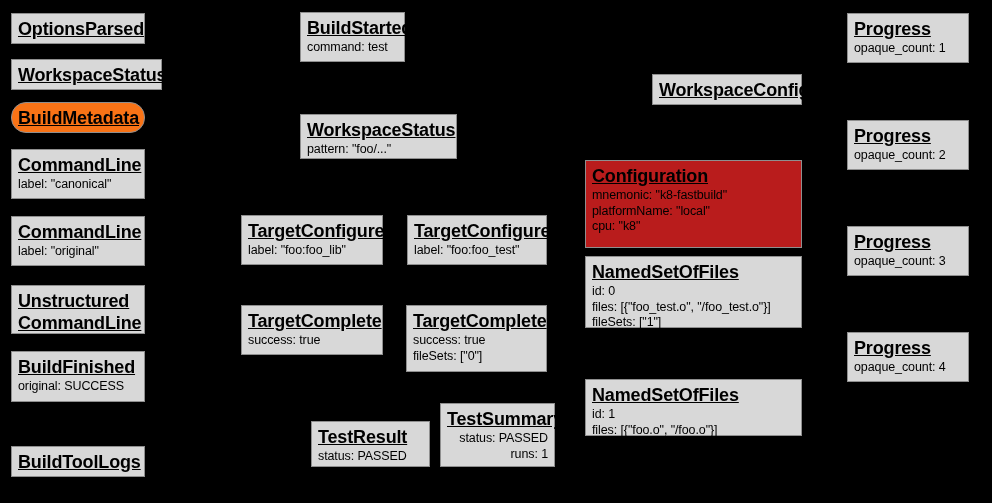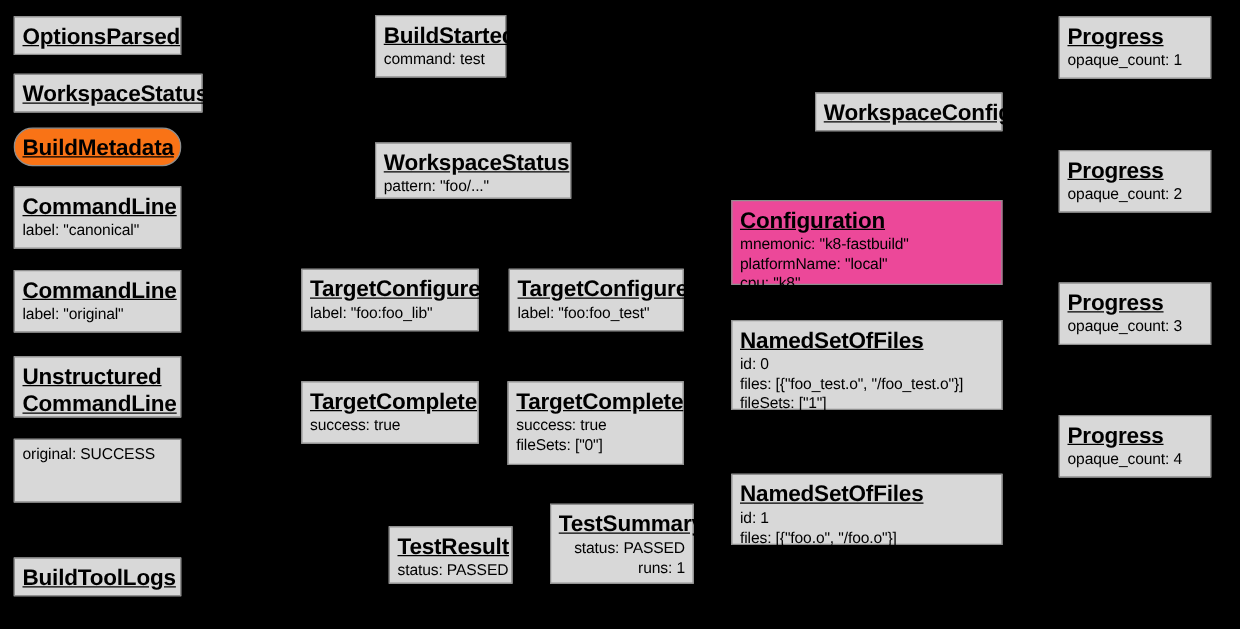--- a/index.html
+++ b/index.html
@@ -81,20 +81,21 @@
       <span class="fields">
         <span class="field">label: "original"</span>
       </span>
     </div>
     <div class="node" style="left: 11px; top: 285px; width: 134px; height: 49px; background: rgb(216, 216, 216); border-color: rgb(143, 143, 143); color: #000000;">
       <span class="title">Unstructured
 CommandLine</span>
       <span class="fields"></span>
     </div>
     <div class="node" style="left: 11px; top: 351px; width: 134px; height: 51px; background: rgb(216, 216, 216); border-color: rgb(143, 143, 143); color: rgb(0, 0, 0);">
+      <span class="title">BuildFinished</span>
       <span class="fields">
         <span class="field">original: SUCCESS</span>
       </span>
     </div>
     <div class="node" style="left: 11px; top: 446px; width: 134px; height: 31px; background: rgb(216, 216, 216); border-color: rgb(143, 143, 143); color: rgb(0, 0, 0);">
       <span class="title">BuildToolLogs</span>
       <span class="fields"></span>
     </div>
     <div class="node" style="left: 300px; top: 12px; width: 105px; height: 50px; background: rgb(216, 216, 216); border-color: rgb(143, 143, 143); color: rgb(0, 0, 0);">
       <span class="title">BuildStarted</span>
@@ -126,38 +127,38 @@
         <span class="field">success: true</span>
       </span>
     </div>
     <div class="node" style="left: 406px; top: 305px; width: 141px; height: 67px; background: rgb(216, 216, 216); border-color: rgb(143, 143, 143); color: rgb(0, 0, 0);">
       <span class="title">TargetComplete</span>
       <span class="fields">
         <span class="field">success: true</span>
         <span class="field">fileSets: ["0"]</span>
       </span>
     </div>
-    <div class="node" style="left: 311px; top: 421px; width: 99px; height: 46px; background: rgb(216, 216, 216); border-color: rgb(143, 143, 143); color: rgb(0, 0, 0);">
+    <div class="node" style="left: 311px; top: 421px; width: 119px; height: 46px; background: rgb(216, 216, 216); border-color: rgb(143, 143, 143); color: rgb(0, 0, 0);">
       <span class="title">TestResult</span>
       <span class="fields">
         <span class="field">status: PASSED</span>
       </span>
     </div>
     <div class="node" style="left: 440px; top: 403px; width: 115px; height: 64px; background: rgb(216, 216, 216); border-color: rgb(143, 143, 143); color: rgb(0, 0, 0); text-align: right;">
       <span class="title">TestSummary</span>
       <span class="fields">
         <span class="field">status: PASSED</span>
         <span class="field">runs: 1</span>
       </span>
     </div>
     <div class="node" style="left: 652px; top: 74px; width: 150px; height: 31px; background: rgb(216, 216, 216); border-color: rgb(143, 143, 143); color: rgb(0, 0, 0);">
       <span class="title">WorkspaceConfig</span>
       <span class="fields"></span>
     </div>
-    <div class="node" style="left: 585px; top: 160px; width: 217px; height: 68px; background: #ec4899; border-color: rgb(143, 143, 143); color: rgb(0, 0, 0);">
+    <div class="node" style="left: 585px; top: 160px; width: 217px; height: 88px; background: #b91c1c; border-color: rgb(143, 143, 143); color: rgb(0, 0, 0);">
       <span class="title">Configuration</span>
       <span class="fields">
         <span class="field">mnemonic: "k8-fastbuild"</span>
         <span class="field">platformName: "local"</span>
         <span class="field">cpu: "k8"</span>
       </span>
     </div>
     <div class="node" style="left: 585px; top: 256px; width: 217px; height: 72px; background: rgb(216, 216, 216); border-color: rgb(143, 143, 143); color: rgb(0, 0, 0);">
       <span class="title">NamedSetOfFiles</span>
       <span class="fields">

